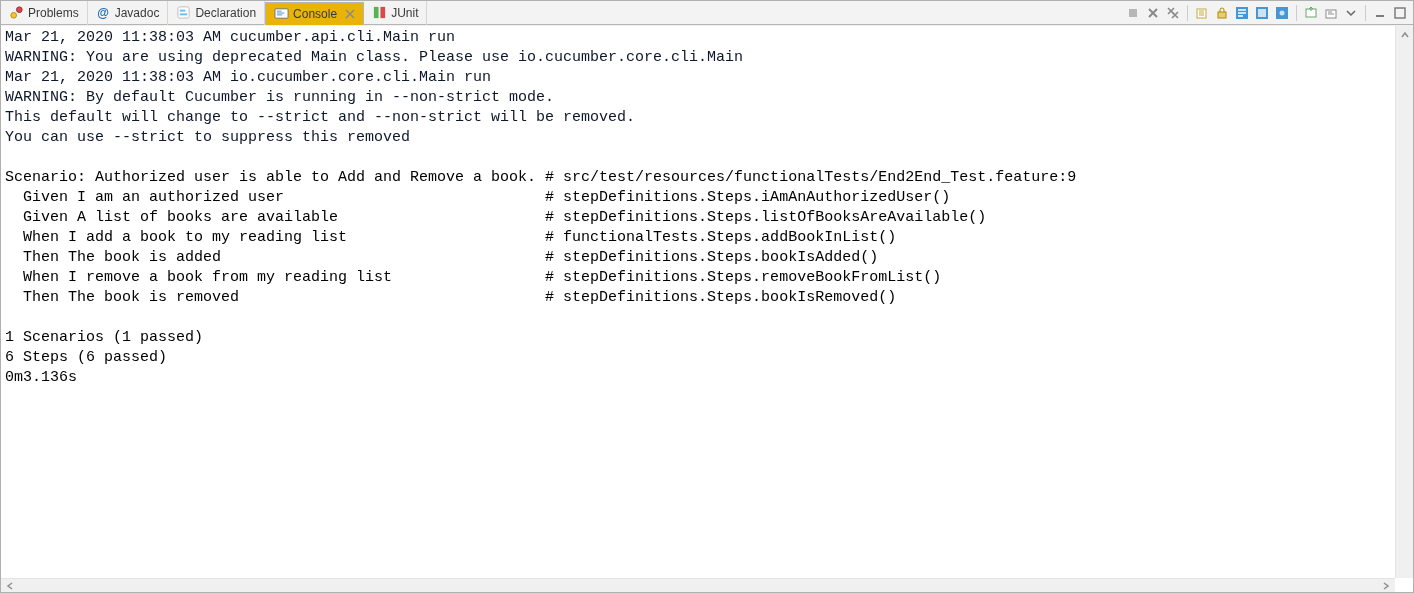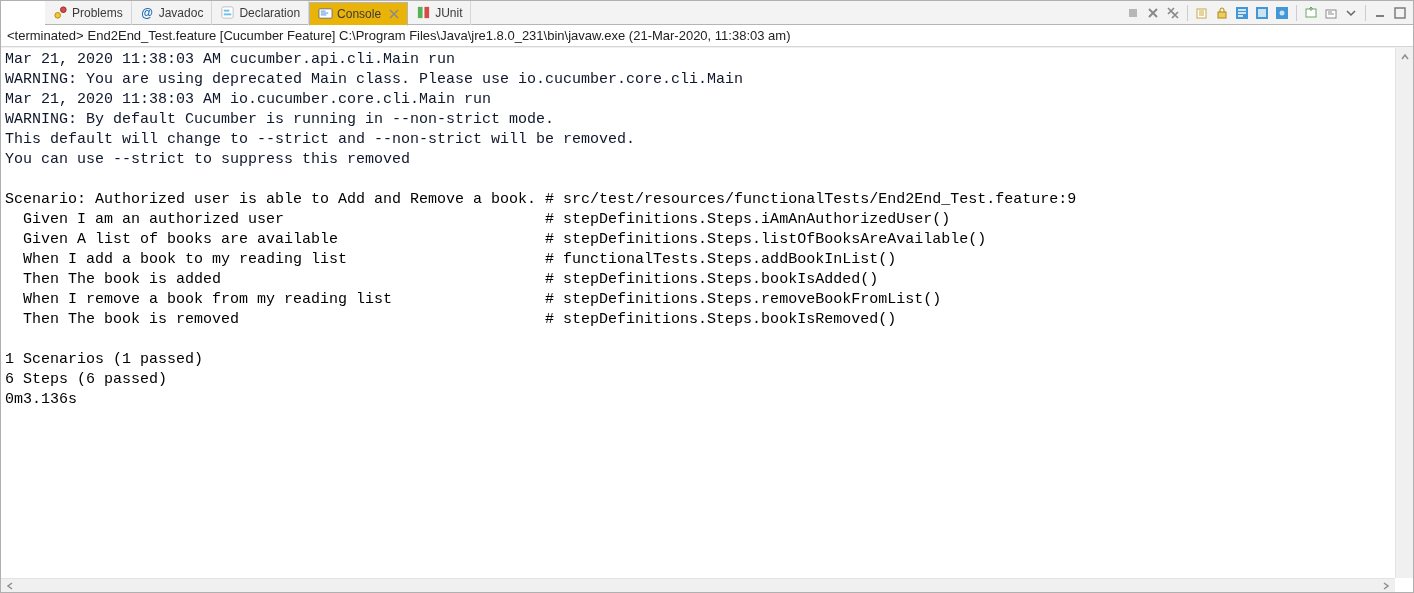--- a/index.html
+++ b/index.html
@@ -8,21 +8,21 @@
     font-family: "Segoe UI", Tahoma, sans-serif;
     font-size: 12px; overflow: hidden;
     background: #fff;
   }
   .pane {
     display: flex; flex-direction: column; width: 1414px; height: 593px;
     border: 1px solid #b0b0b0; background: #fff;
   }
   .tabbar {
     display: flex; align-items: center; height: 24px;
-    background: #f3f3f3; border-bottom: 1px solid #b5b5b5; margin-left: 44px;
+    background: #f3f3f3; border-bottom: 1px solid #b5b5b5;
   }
   .tab {
     display: flex; align-items: center; gap: 4px;
     padding: 0 8px; height: 24px;
     border-right: 1px solid #d6d6d6;
     color: #3a3a3a; cursor: default; user-select: none;
   }
   .tab.active {
     background: #eab308;
     border: 1px solid #b5b5b5; border-bottom: 1px solid #ffffff;
@@ -214,25 +214,20 @@
           </svg>
         </div>
       <div class="tbtn">
           <svg viewBox="0 0 14 14">
             <rect x="2" y="2" width="10" height="10" fill="none" stroke="#7e7e7e" stroke-width="1.5"></rect>
           </svg>
         </div>
     </div>
   </div>
 
-  <div class="statusbar">
-    <span>&lt;terminated&gt;</span>
-    <span style="width:4px;display:inline-block"></span>
-    <span>End2End_Test.feature [Cucumber Feature] C:\Program Files\Java\jre1.8.0_231\bin\javaw.exe (21-Mar-2020, 11:38:03 am)</span>
-  </div>
 
   <div class="console-wrap">
     <div class="console" id="console"><span class="red">Mar 21, 2020 11:38:03 AM cucumber.api.cli.Main run</span>
 <span class="red">WARNING: You are using deprecated Main class. Please use io.cucumber.core.cli.Main</span>
 <span class="red">Mar 21, 2020 11:38:03 AM io.cucumber.core.cli.Main run</span>
 <span class="red">WARNING: By default Cucumber is running in --non-strict mode.</span>
 <span class="red">This default will change to --strict and --non-strict will be removed.</span>
 <span class="red">You can use --strict to suppress this removed</span>
 <span class="blk"></span>
 <span class="blk">Scenario: Authorized user is able to Add and Remove a book. # src/test/resources/functionalTests/End2End_Test.feature:9</span>

